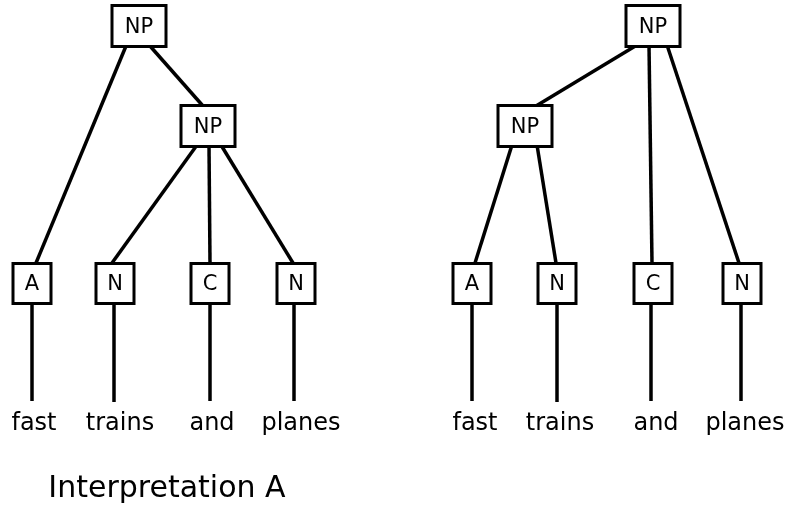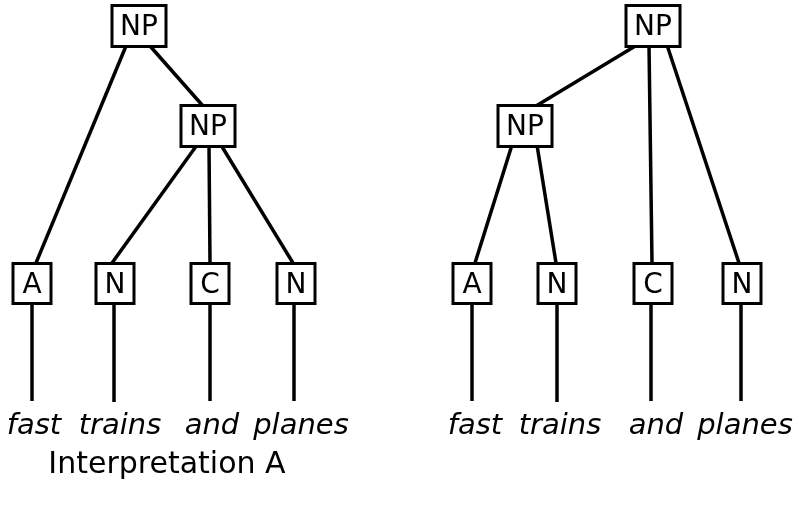--- a/index.html
+++ b/index.html
@@ -30,36 +30,35 @@
   }
   .node {
     position: absolute;
     box-sizing: border-box;
     background: #ffffff;
     border: 3px solid #000000;
     display: flex;
     align-items: center;
     justify-content: center;
     transform: translateX(-50%);
-    font-size: 28px;
+    font-size: 21px;
     line-height: 1;
   }
   .np {
     width: 57px;
     height: 44px;
   }
   .leaf {
     width: 41px;
     height: 43px;
   }
   .word {
     position: absolute;
     transform: translateX(-50%);
-    font-style: italic;
-    font-size: 29px;
+    font-size: 24px;
     line-height: 1;
     white-space: nowrap;
     text-align: center;
   }
   .caption {
     position: absolute;
     transform: translateX(-50%);
     font-size: 30px;
     line-height: 1;
     white-space: nowrap;
@@ -111,21 +110,21 @@
   </div>
   <div class="node leaf" style="left:296px; top:262px;">
     <span>N</span>
   </div>
 
   <div class="word" style="left:34px;  top:410px;">fast</div>
   <div class="word" style="left:120px; top:410px;">trains</div>
   <div class="word" style="left:212px; top:410px;">and</div>
   <div class="word" style="left:301px; top:410px;">planes</div>
 
-  <div class="caption" style="left:167px; top:448px;">Interpretation A</div>
+  <div class="caption" style="left:167px; top:472px;">Interpretation A</div>
 
   <div class="node np" style="left:653px; top:4px;">
     <span>NP</span>
   </div>
   <div class="node np" style="left:525px; top:104px;">
     <span>NP</span>
   </div>
 
   <div class="node leaf" style="left:472px; top:262px;">
     <span>A</span>

